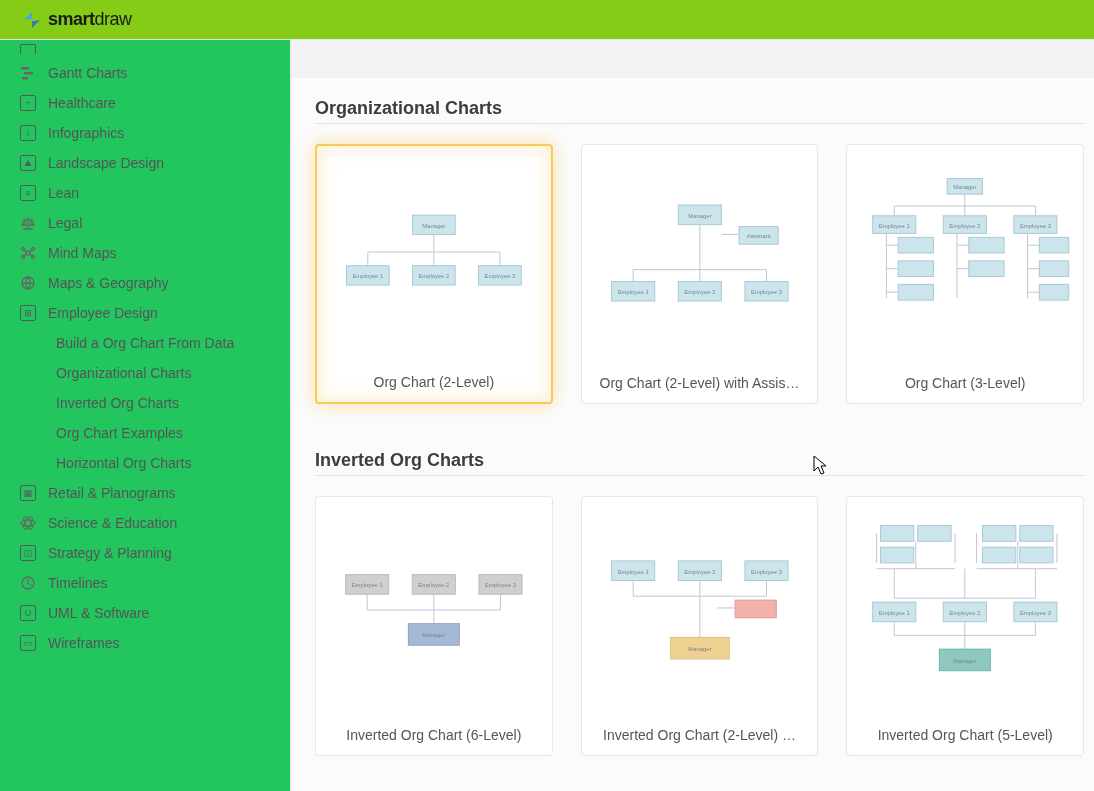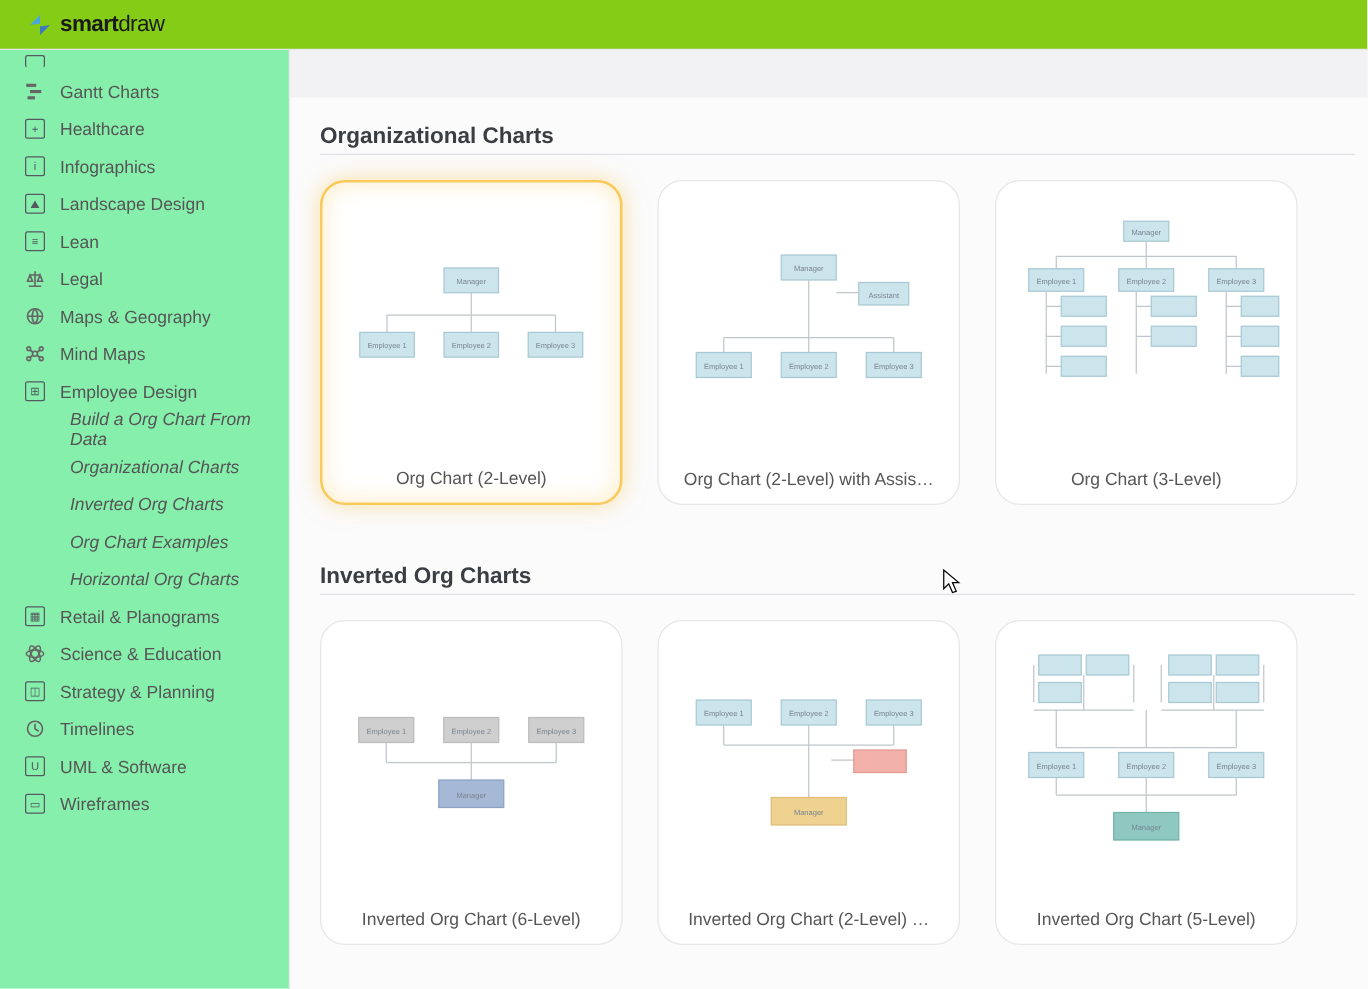--- a/index.html
+++ b/index.html
@@ -20,22 +20,22 @@
     border-bottom: 1px solid #e5e6e8;
     padding-left: 22px;
   }
   .logo { display: flex; align-items: center; }
   .logo-icon { width: 20px; height: 20px; margin-right: 6px; }
   .logo-text { font-size: 18px; color: #1a1a1a; font-weight: 400; letter-spacing: -.5px; }
   .logo-text b { font-weight: 700; }
   
   .main { display: flex; height: calc(791px - 40px); }
   .sidebar {
-    width: 232px;
-    background: #86efac;
+    width: 291px;
+    background: #22c55e;
     border-right: 1px solid #e7e8ea;
     padding-right: 12px;
     overflow-y: auto;
     position: relative;
   }
   .sidebar-scroll { padding-bottom: 20px; }
   .sidebar-item {
     display: flex;
     align-items: center;
     height: 30px;
@@ -59,21 +59,20 @@
     height: 34px;
   }
   .sidebar-sub {
     padding-left: 56px;
     height: 30px;
     display: flex;
     align-items: center;
     font-size: 14px;
     color: #555;
     cursor: pointer;
-    font-style: italic;
   }
   
   .content {
     flex: 1;
     padding: 34px 10px 0 24px;
     overflow-y: auto;
     background: #fbfbfc;
     position: relative;
   }
   .spacer-top {
@@ -95,21 +94,21 @@
   .card-row {
     display: flex;
     gap: 28px;
     margin-bottom: 46px;
   }
   .card {
     width: 242px;
     height: 260px;
     background: #fff;
     border: 1px solid #e6e7e9;
-    border-radius: 20px;
+    border-radius: 4px;
     display: flex;
     flex-direction: column;
     cursor: pointer;
     position: relative;
   }
   .card.highlight {
     border: 2px solid #f9c95a;
     box-shadow: 0 0 18px rgba(249,201,90,.55), inset 0 0 20px rgba(249,201,90,.35);
   }
   .card-thumb {
@@ -213,38 +212,38 @@
           <span class="icon-wrap">
             <svg width="16" height="16" viewBox="0 0 16 16" stroke="#666" fill="none" stroke-width="1.3">
               <path d="M8 2v12M3 14h10M4 5l-2 5h4zM12 5l-2 5h4zM4 5h8"></path>
             </svg>
           </span>
           <span>Legal</span>
         </div>
         <div class="sidebar-item">
           <span class="icon-wrap">
             <svg width="16" height="16" viewBox="0 0 16 16" stroke="#666" fill="none" stroke-width="1.3">
-              <circle cx="8" cy="8" r="6"></circle>
-              <path d="M2 8h12M8 2c3 3 3 9 0 12M8 2c-3 3-3 9 0 12"></path>
-            </svg>
-          </span>
-          <span>Maps &amp; Geography</span>
-        </div>
-        <div class="sidebar-item">
-          <span class="icon-wrap">
-            <svg width="16" height="16" viewBox="0 0 16 16" stroke="#666" fill="none" stroke-width="1.3">
               <circle cx="8" cy="8" r="2"></circle>
               <circle cx="3" cy="4" r="1.5"></circle>
               <circle cx="13" cy="4" r="1.5"></circle>
               <circle cx="3" cy="12" r="1.5"></circle>
               <circle cx="13" cy="12" r="1.5"></circle>
               <path d="M6.5 7L4 5M9.5 7L12 5M6.5 9L4 11M9.5 9L12 11"></path>
             </svg>
           </span>
           <span>Mind Maps</span>
+        </div>
+        <div class="sidebar-item">
+          <span class="icon-wrap">
+            <svg width="16" height="16" viewBox="0 0 16 16" stroke="#666" fill="none" stroke-width="1.3">
+              <circle cx="8" cy="8" r="6"></circle>
+              <path d="M2 8h12M8 2c3 3 3 9 0 12M8 2c-3 3-3 9 0 12"></path>
+            </svg>
+          </span>
+          <span>Maps &amp; Geography</span>
         </div>
         <div class="sidebar-item">
           <span class="icon-wrap">
             <div class="sq-icon">⊞</div>
           </span>
           <span>Employee Design</span>
         </div>
         <div class="sidebar-sub">Build a Org Chart From Data</div>
         <div class="sidebar-sub">Organizational Charts</div>
         <div class="sidebar-sub">Inverted Org Charts</div>

